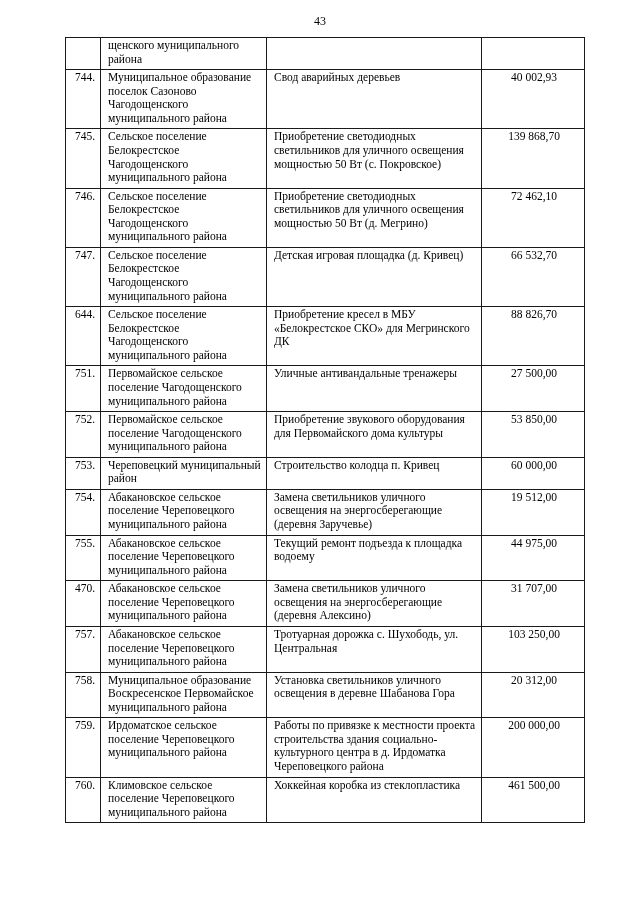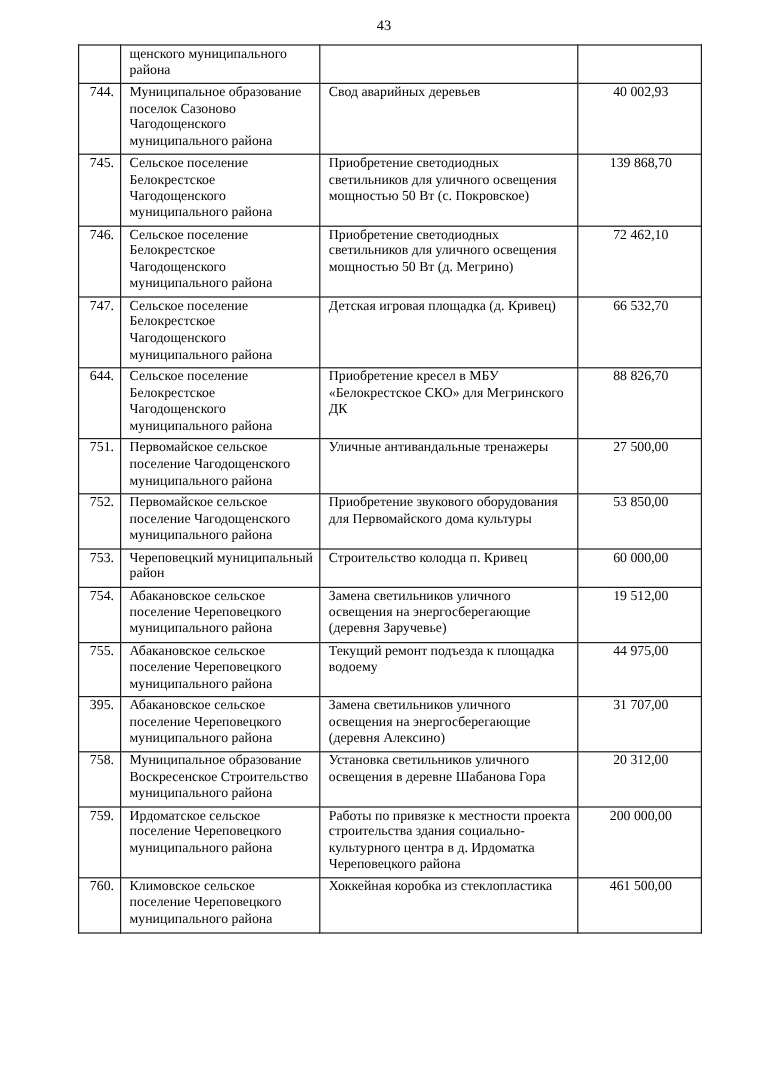--- a/index.html
+++ b/index.html
@@ -140,30 +140,36 @@
   </tr>
 
   <tr>
     <td class="num">755.</td>
     <td class="muni">Абакановское сельское поселение Череповецкого муниципального района</td>
     <td class="proj">Текущий ремонт подъезда к площадка водоему</td>
     <td class="amount">44 975,00</td>
   </tr>
 
   <tr>
-    <td class="num">395.</td>
+    <td class="num">470.</td>
     <td class="muni">Абакановское сельское поселение Череповецкого муниципального района</td>
     <td class="proj">Замена светильников уличного освещения на энергосберегающие (деревня Алексино)</td>
     <td class="amount">31 707,00</td>
   </tr>
 
+  <tr>
+    <td class="num">757.</td>
+    <td class="muni">Абакановское сельское поселение Череповецкого муниципального района</td>
+    <td class="proj">Тротуарная дорожка с. Шухободь, ул. Центральная</td>
+    <td class="amount">103 250,00</td>
+  </tr>
 
   <tr>
     <td class="num">758.</td>
-    <td class="muni">Муниципальное образование Воскресенское Строительство муниципального района</td>
+    <td class="muni">Муниципальное образование Воскресенское Первомайское муниципального района</td>
     <td class="proj">Установка светильников уличного освещения в деревне Шабанова Гора</td>
     <td class="amount">20 312,00</td>
   </tr>
 
   <tr>
     <td class="num">759.</td>
     <td class="muni">Ирдоматское сельское поселение Череповецкого муниципального района</td>
     <td class="proj">Работы по привязке к местности проекта строительства здания социально-культурного центра в д. Ирдоматка Череповецкого района</td>
     <td class="amount">200 000,00</td>
   </tr>

